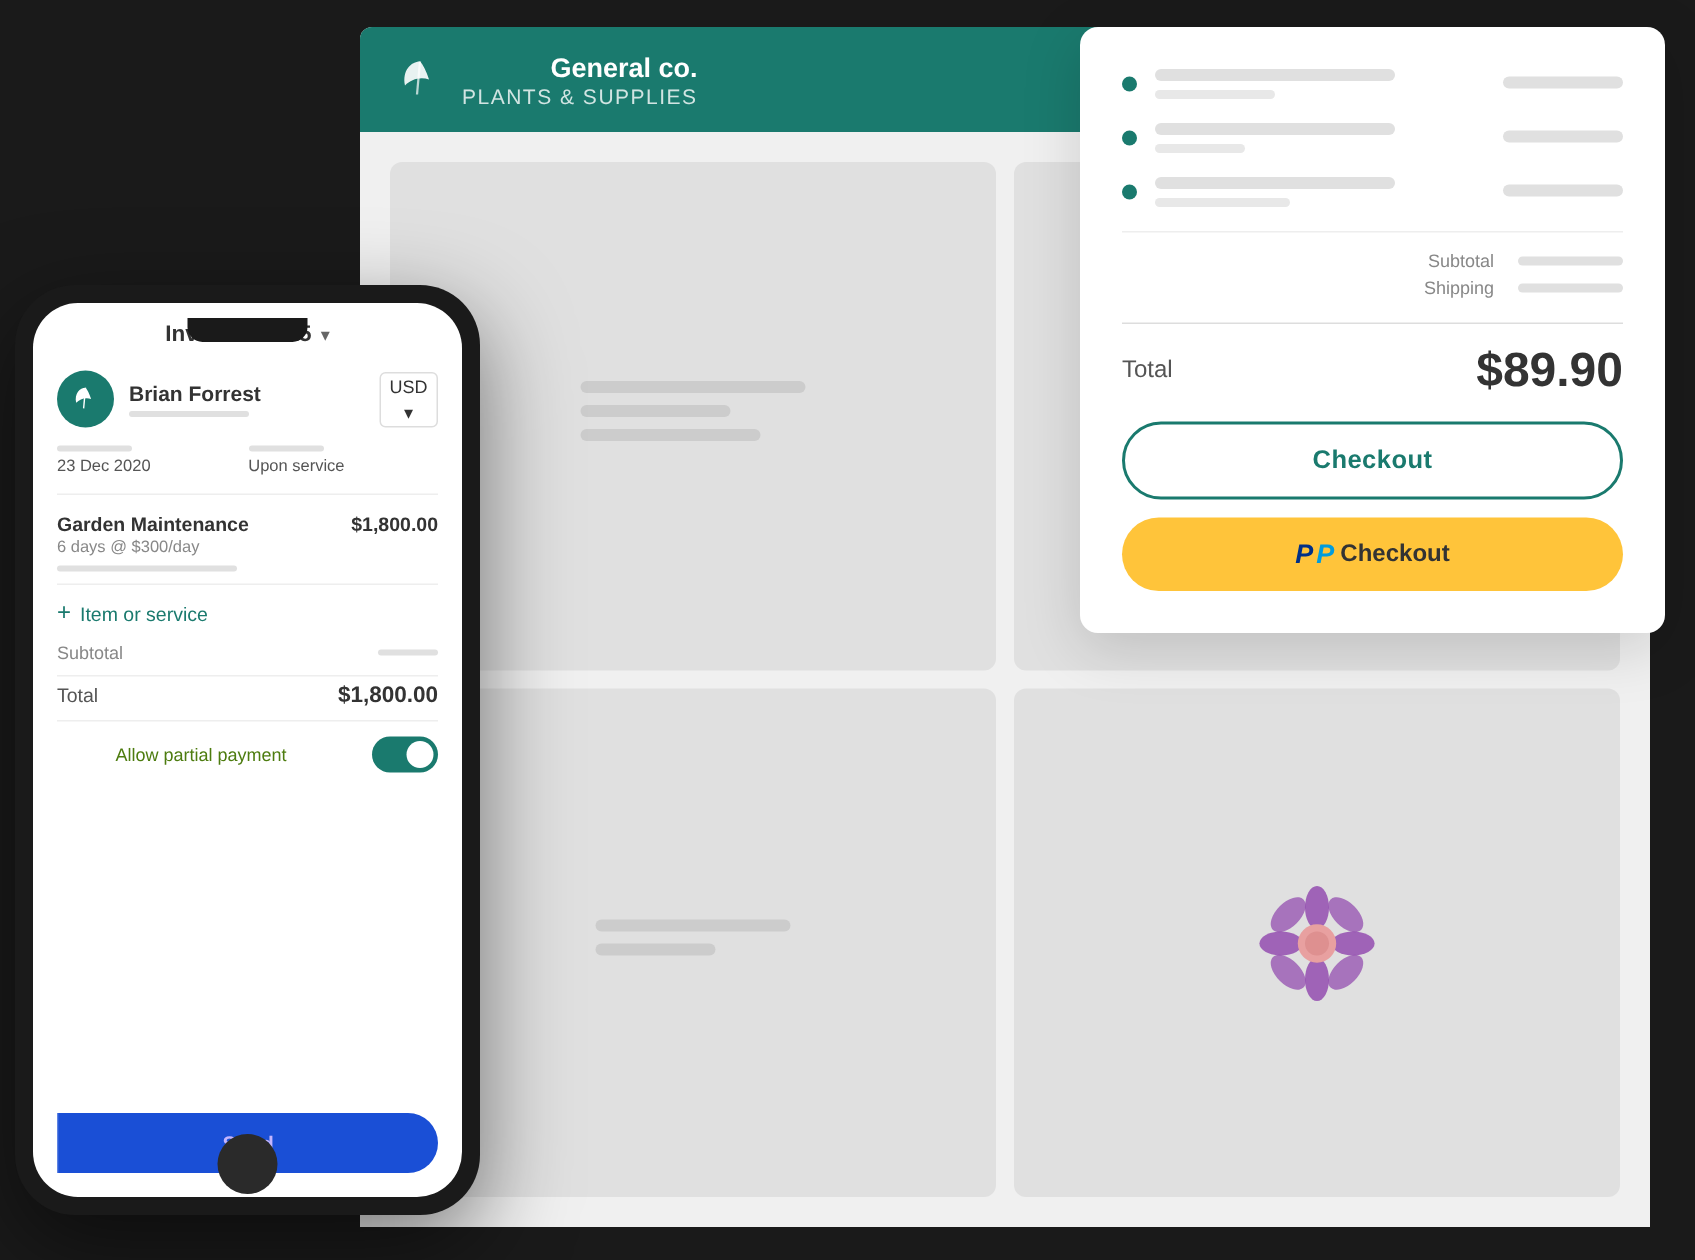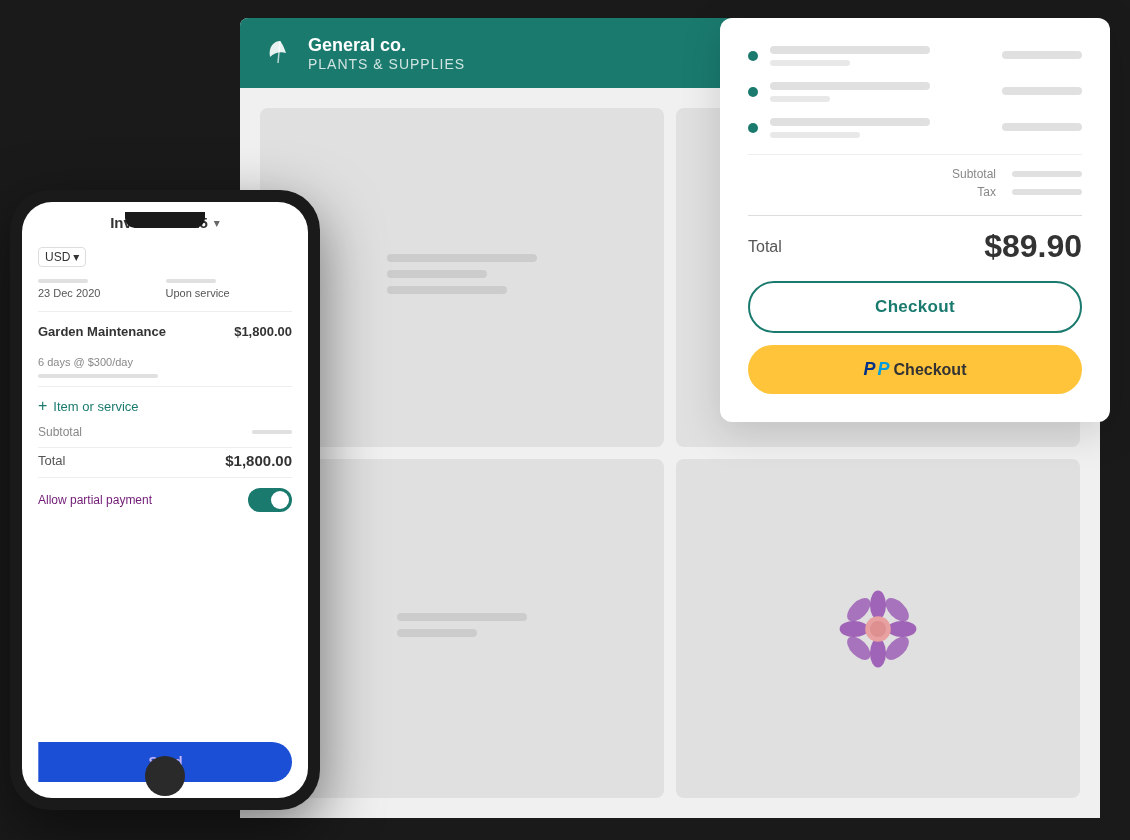--- a/index.html
+++ b/index.html
@@ -24,20 +24,21 @@
       overflow: hidden;
     }
 
     .desktop-header {
       background: #1a7a6e;
       height: 70px;
       display: flex;
       align-items: center;
       padding: 0 24px;
       gap: 12px;
+      text-align: right;
     }
 
     .logo-leaf {
       width: 32px;
       height: 32px;
     }
 
     .company-info {
       color: white;
     }
@@ -218,20 +219,21 @@
     .currency-badge {
       background: white;
       border: 1px solid #ddd;
       border-radius: 4px;
       padding: 2px 6px;
       font-size: 12px;
       color: #333;
       display: flex;
       align-items: center;
       gap: 3px;
+      flex-direction: column;
     }
 
     .date-row {
       display: flex;
       gap: 1px;
       margin-bottom: 12px;
       padding-bottom: 12px;
       border-bottom: 1px solid #eee;
     }
 
@@ -276,21 +278,21 @@
 
     .item-amount {
       font-size: 13px;
       font-weight: 600;
       color: #333;
     }
 
     .item-desc {
       font-size: 11px;
       color: #888;
-      margin-top: 17px;
+      margin-top: 2px;
     }
 
     .item-progress {
       height: 4px;
       background: #e0e0e0;
       border-radius: 2px;
       margin-top: 6px;
       width: 120px;
     }
 
@@ -350,21 +352,22 @@
     .partial-payment-row {
       display: flex;
       justify-content: space-between;
       align-items: center;
       padding: 10px 0;
       border-top: 1px solid #eee;
     }
 
     .partial-label {
       font-size: 12px;
-      color: #701a75;
+      color: #4d7c0f;
+      margin-left: 39px;
     }
 
     .toggle {
       width: 44px;
       height: 24px;
       background: #1a7a6e;
       border-radius: 12px;
       position: relative;
       cursor: pointer;
     }
@@ -641,20 +644,32 @@
   <div class="phone-notch"></div>
   <div class="phone-inner">
     <div class="invoice-content">
 
       <div class="invoice-header">
         <span class="invoice-number">Invoice #0015</span>
         <span class="chevron-down">▾</span>
       </div>
 
       <div class="client-row">
+        <div class="client-info">
+          <div class="avatar">
+            <svg width="20" height="20" viewBox="0 0 32 32" fill="none">
+              <path d="M16 4 C10 4, 4 10, 6 20 C10 16, 16 14, 22 16 C20 10, 18 6, 16 4Z" fill="white"></path>
+              <path d="M16 4 L14 26" stroke="white" stroke-width="1.5"></path>
+            </svg>
+          </div>
+          <div>
+            <div class="client-name">Brian Forrest</div>
+            <div class="client-bar"></div>
+          </div>
+        </div>
         <div class="currency-badge">
           <span>USD</span>
           <span>▾</span>
         </div>
       </div>
 
       <div class="date-row">
         <div class="date-item">
           <div class="date-bar"></div>
           <div class="date-value">23 Dec 2020</div>
@@ -736,21 +751,21 @@
     <div class="checkout-bar-right"></div>
   </div>
 
   
   <div class="checkout-summary">
     <div class="summary-row">
       <span class="summary-label">Subtotal</span>
       <div class="summary-bar"></div>
     </div>
     <div class="summary-row">
-      <span class="summary-label">Tax</span>
+      <span class="summary-label">Shipping</span>
       <div class="summary-bar"></div>
     </div>
   </div>
 
   
   <div class="total-section">
     <span class="total-text">Total</span>
     <span class="total-price">$89.90</span>
   </div>
 

